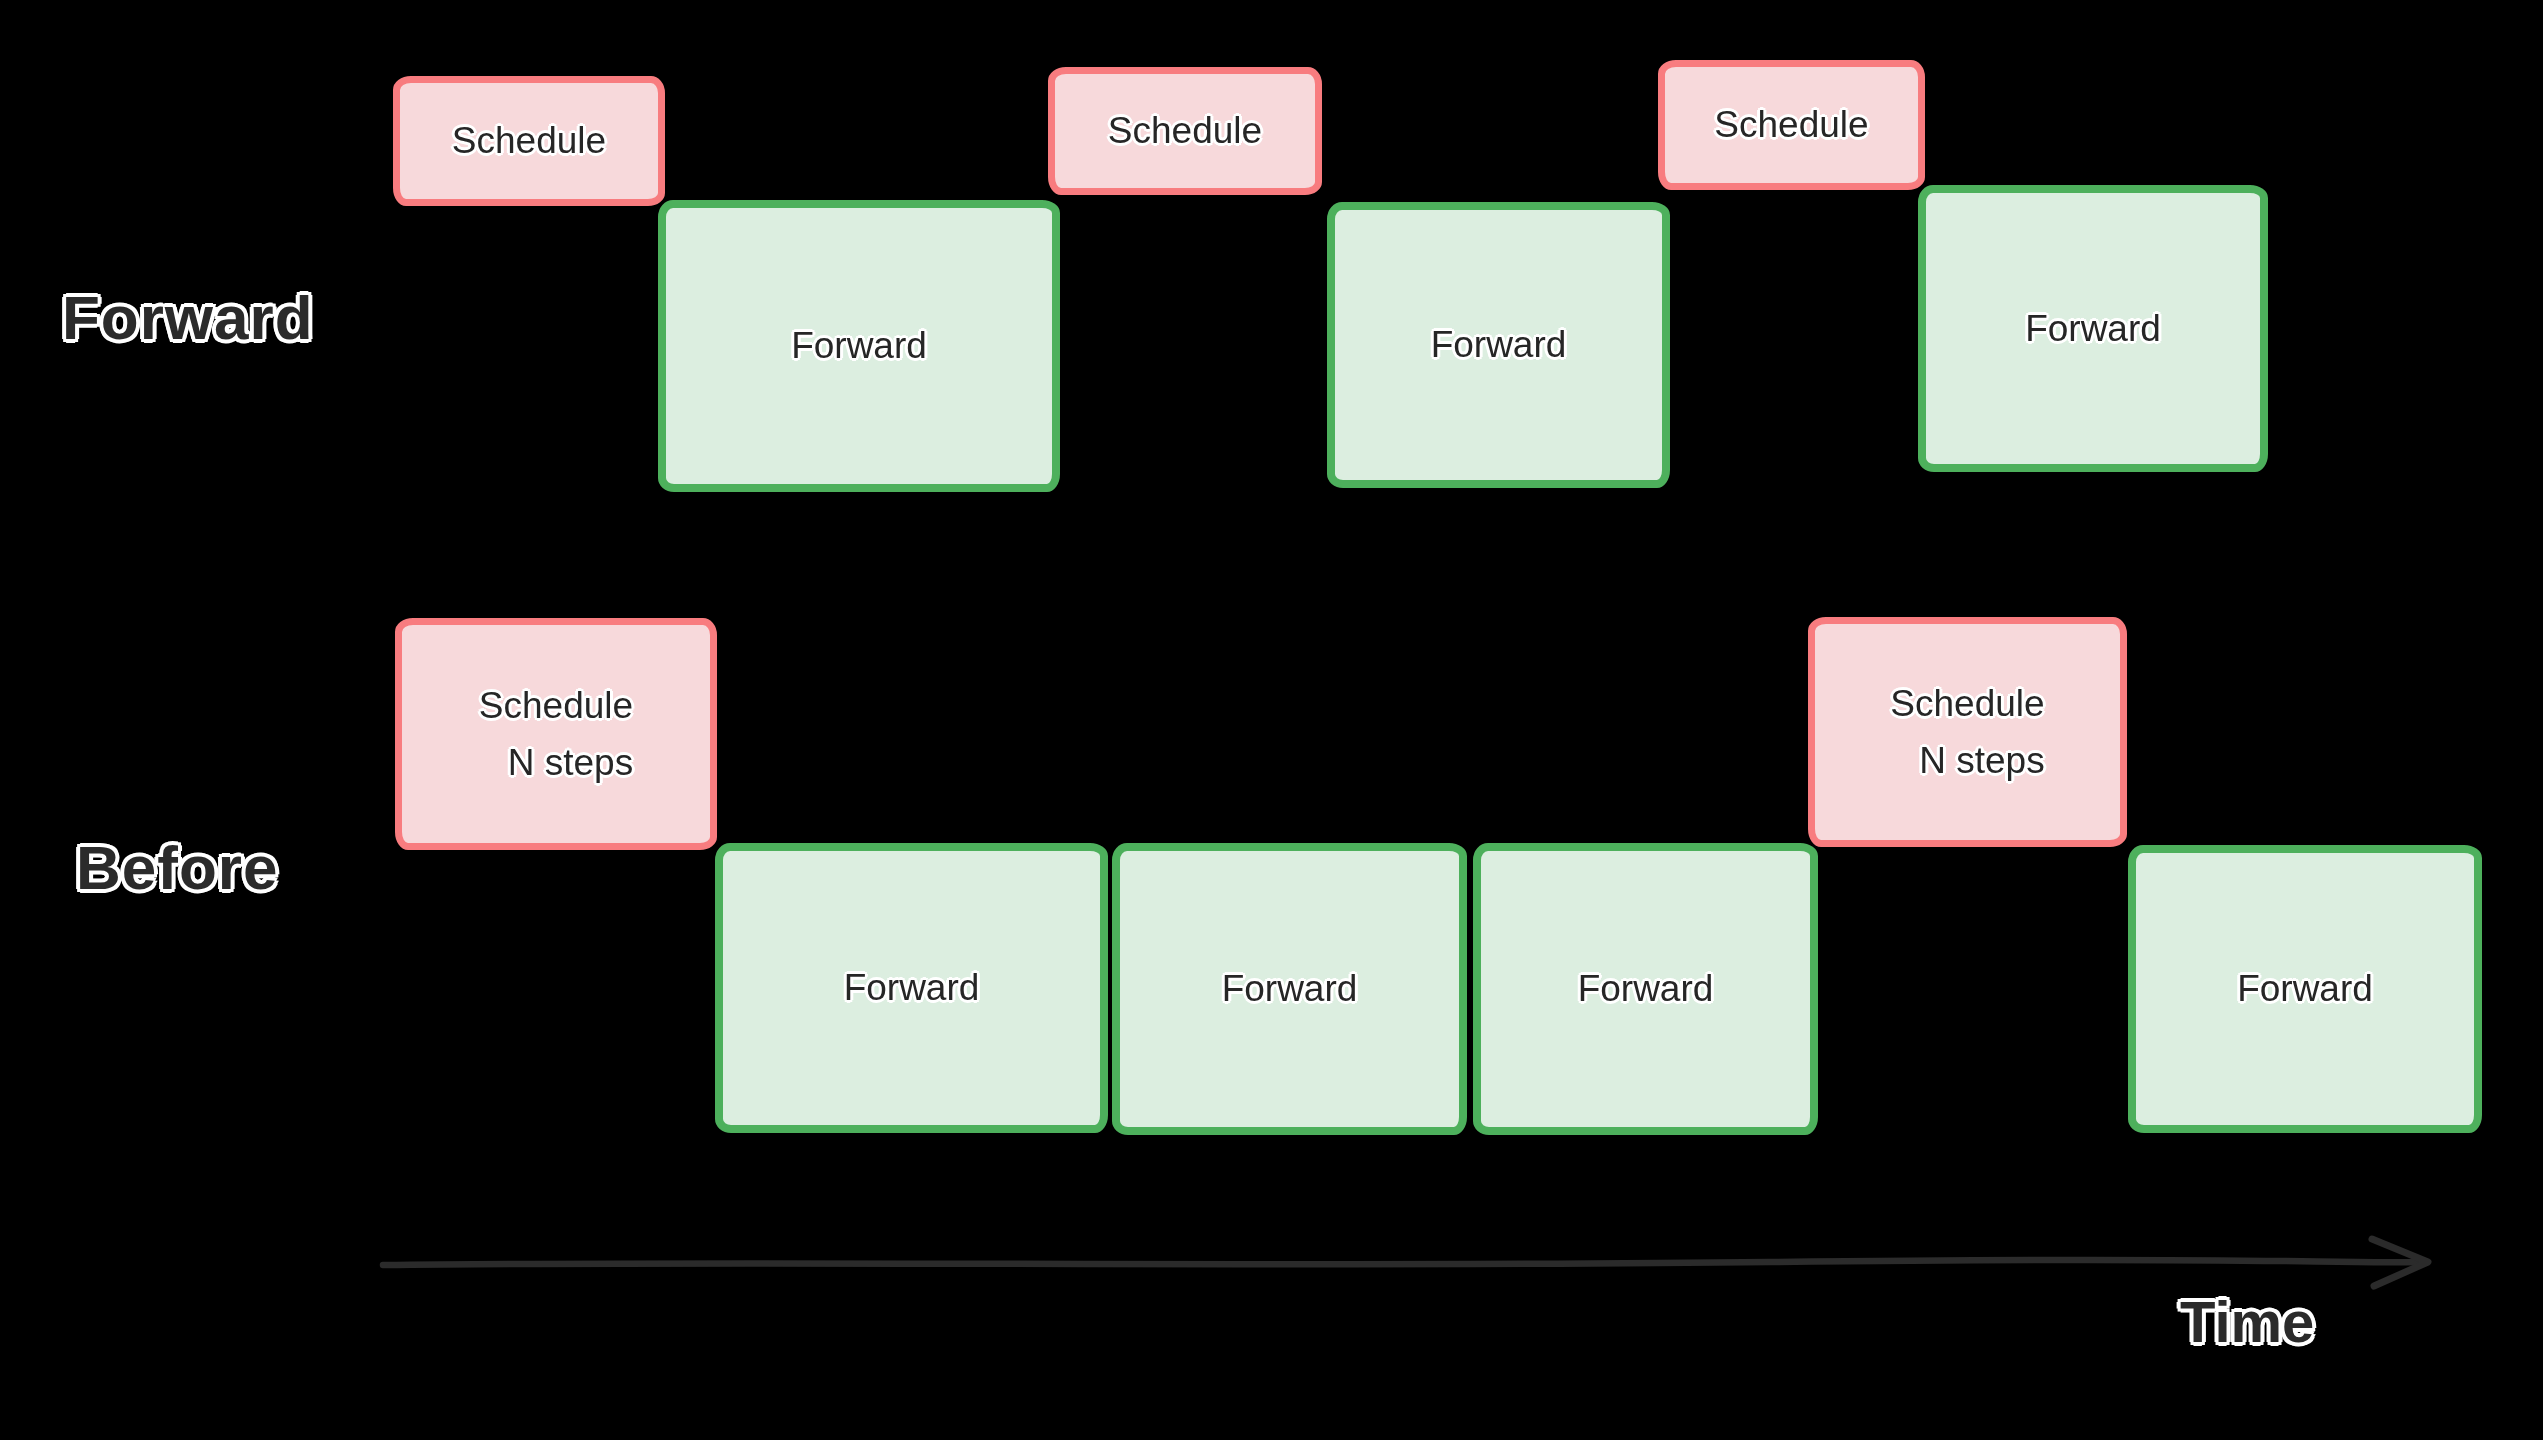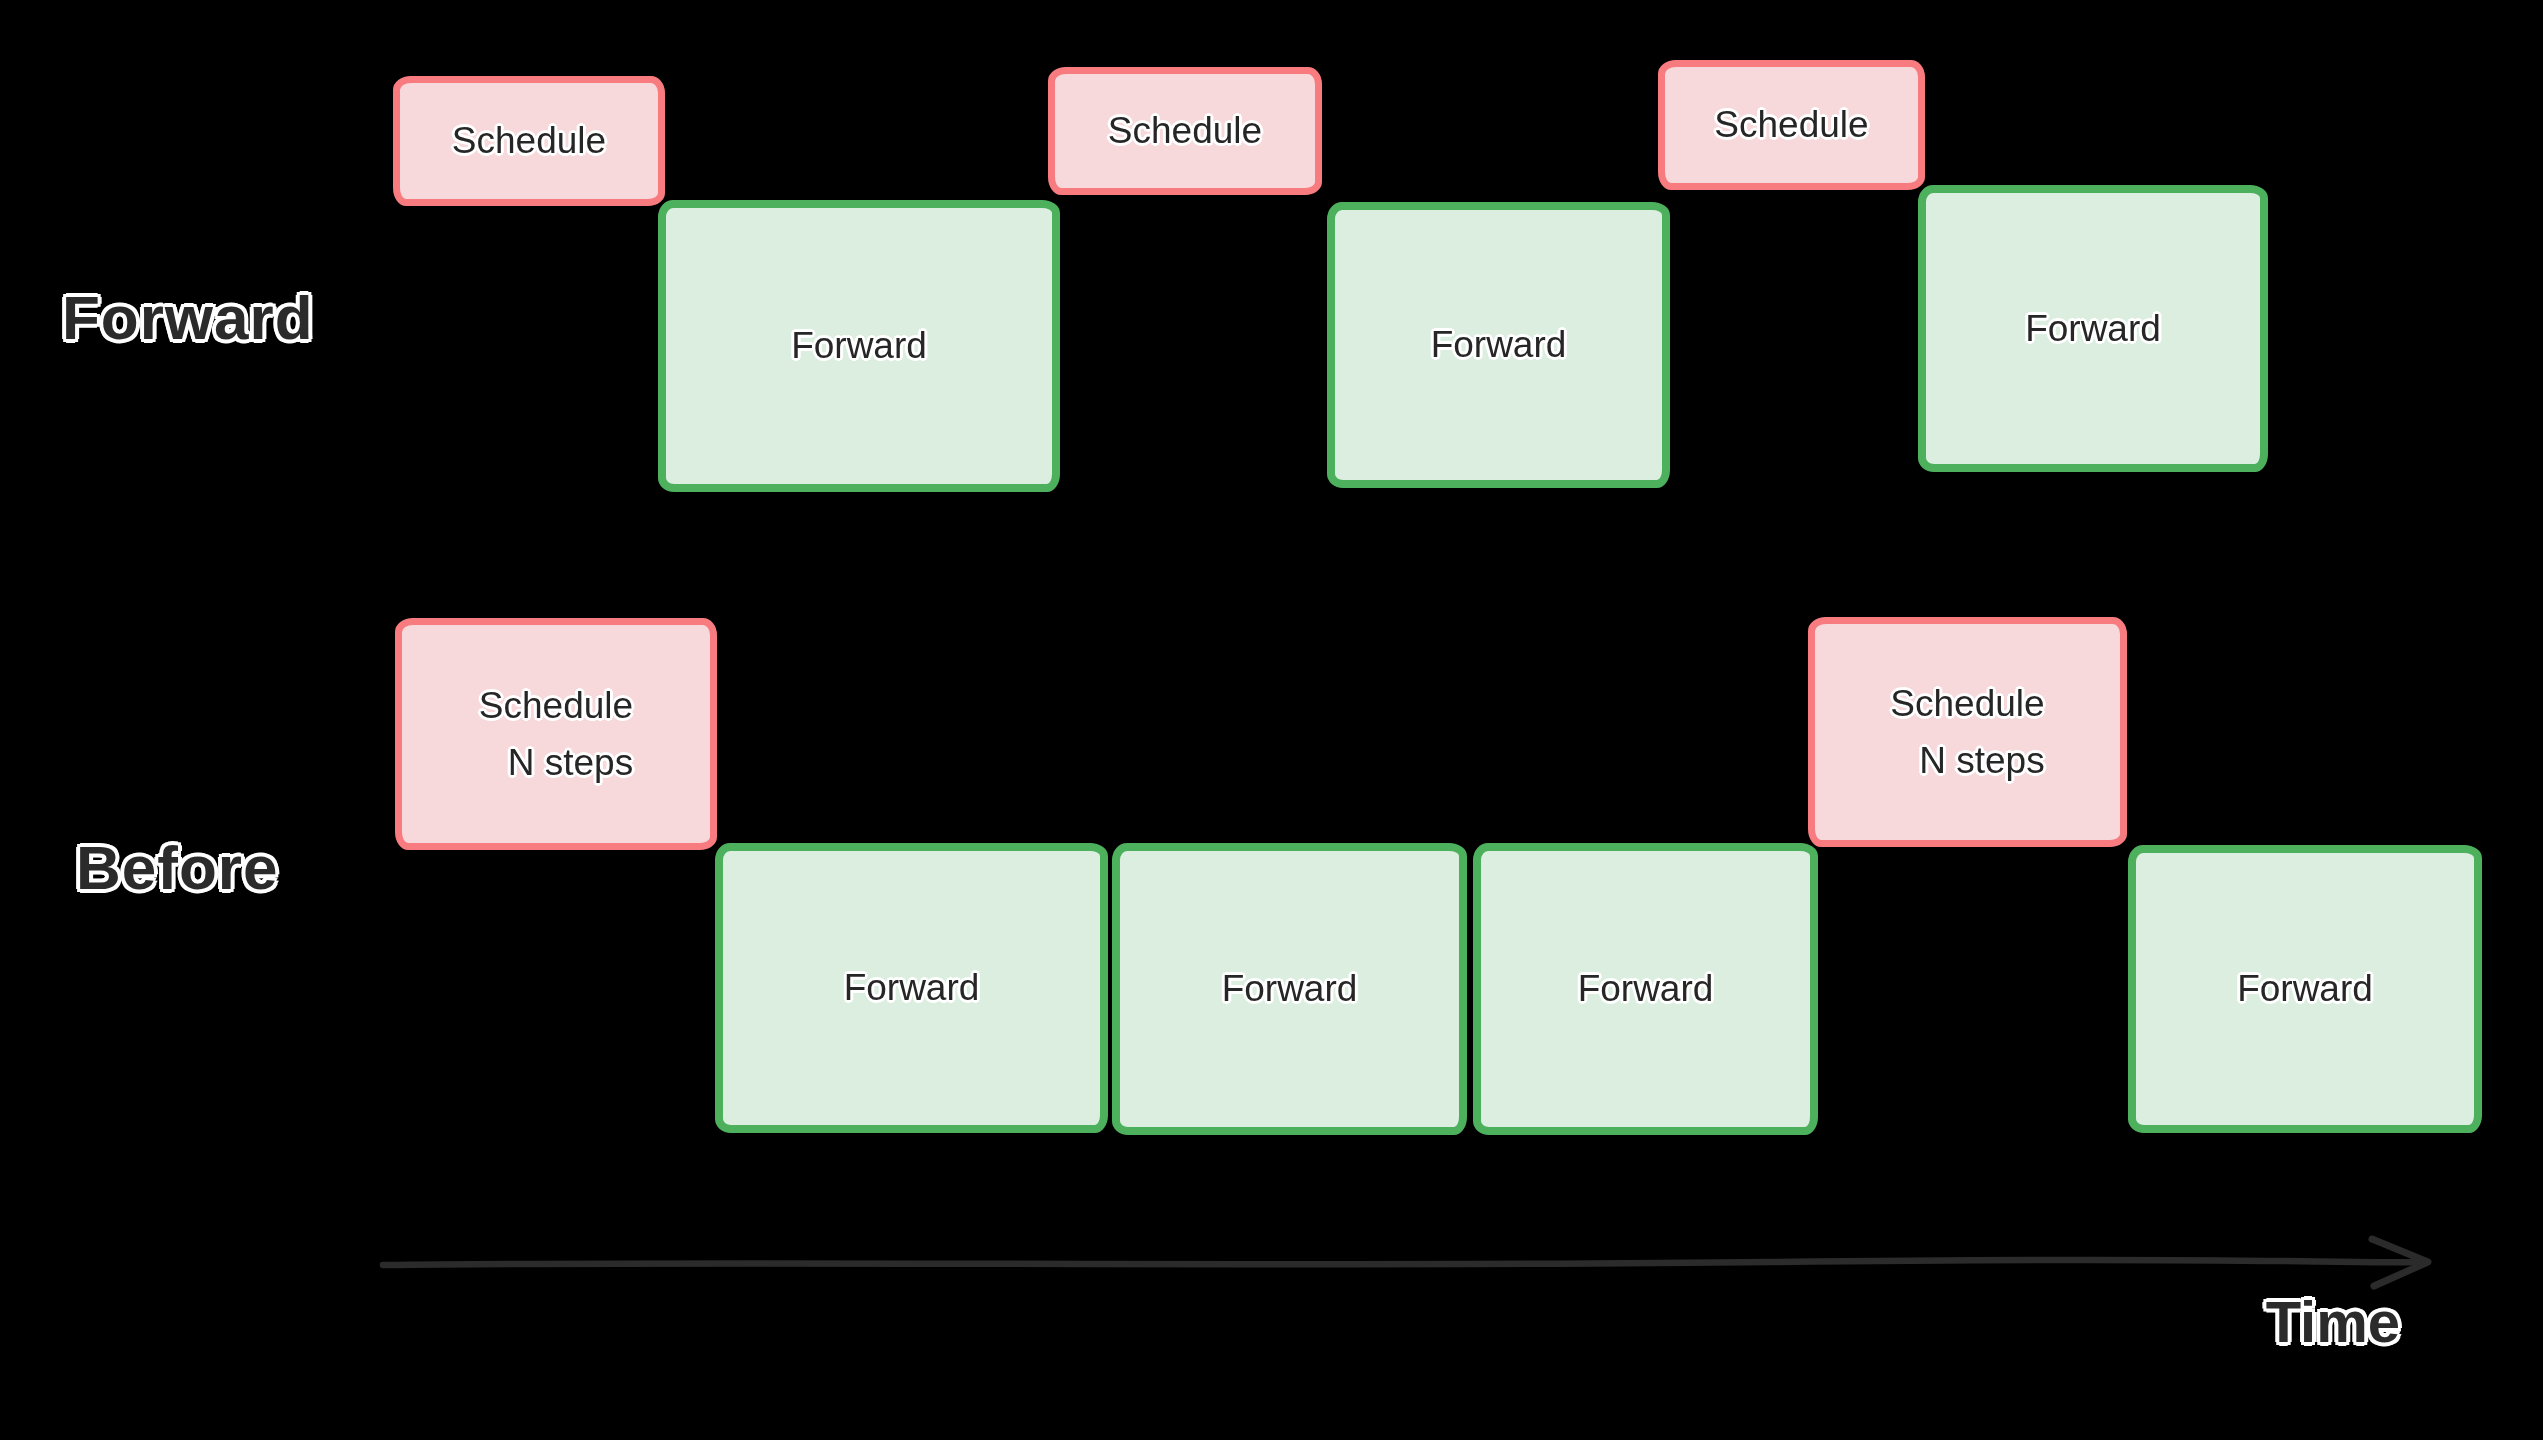--- a/index.html
+++ b/index.html
@@ -61,21 +61,21 @@
     left: 370px;
     top: 1224px;
     width: 2110px;
     height: 80px;
   }
   .time-label {
     position: absolute;
     left: 2180px;
     top: 1288px;
     width: 220px;
-    text-align: right;
+    text-align: left;
     font-size: 58px;
     font-weight: bold;
     color: var(--label-text, #2b2b2b);
     text-shadow:
       3px 3px 0 var(--outline, #fff), -3px -3px 0 var(--outline, #fff),
       3px -3px 0 var(--outline, #fff), -3px 3px 0 var(--outline, #fff),
       4px 0 0 var(--outline, #fff), -4px 0 0 var(--outline, #fff),
       0 4px 0 var(--outline, #fff), 0 -4px 0 var(--outline, #fff);
   }
 </style>

